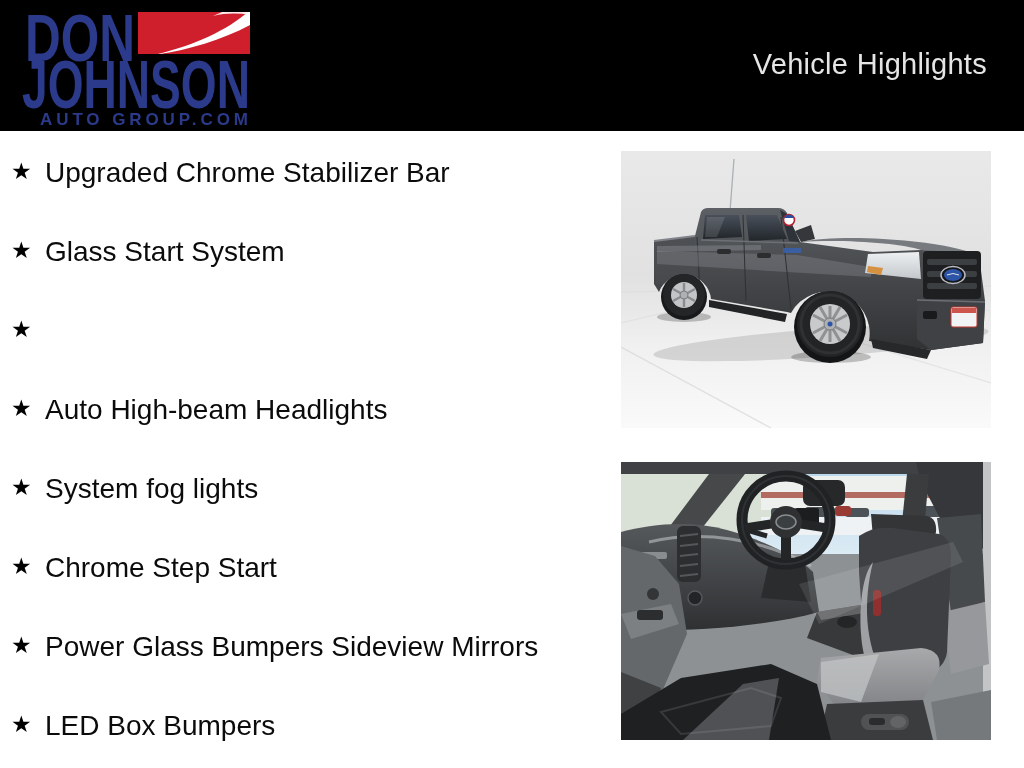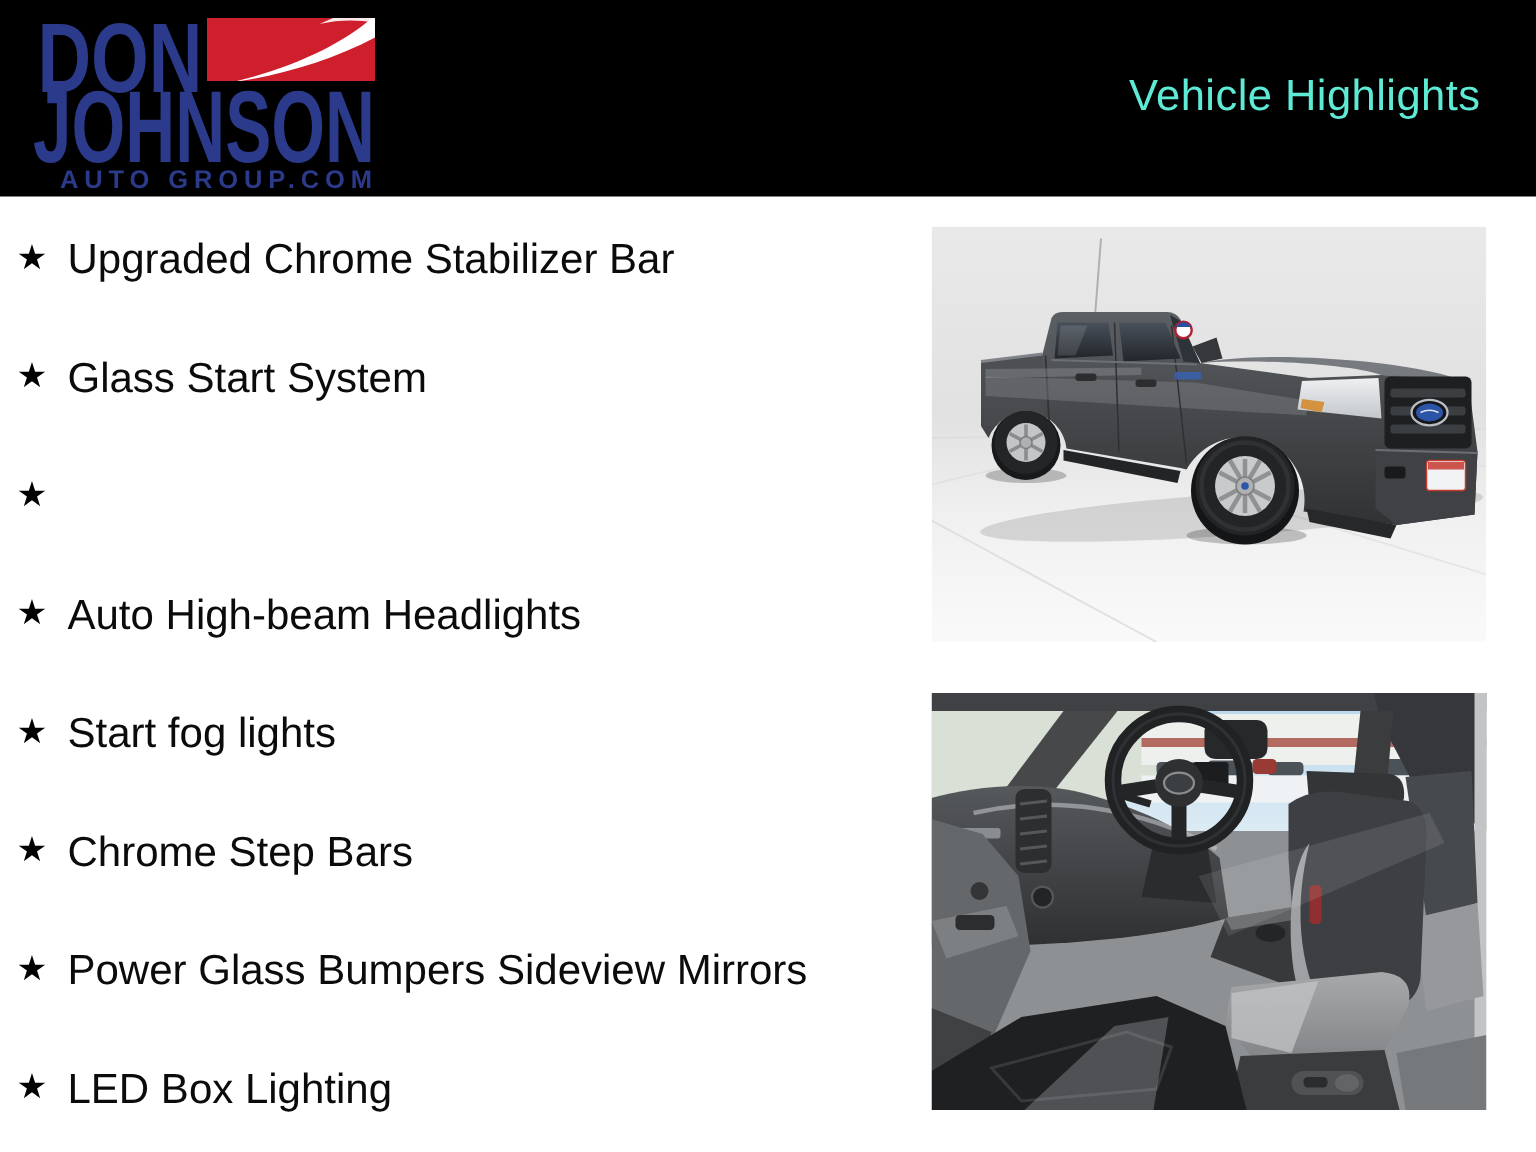--- a/index.html
+++ b/index.html
@@ -2,21 +2,21 @@
 <html><head>
 <meta charset="utf-8">
 <style>
   html,body{margin:0;padding:0;background:#ffffff;}
   body{width:1024px;height:768px;overflow:hidden;font-family:"Liberation Sans",sans-serif;}
   .page{position:relative;width:1024px;height:768px;background:#ffffff;}
 
   
   .header{position:absolute;left:0;top:0;width:1024px;height:131px;background:#000000;}
   .logo{position:absolute;left:8px;top:4px;width:248px;height:124px;}
-  .title{position:absolute;top:48px;right:37px;margin:0;color:#5eead4;
+  .title{position:absolute;top:48px;right:37px;margin:0;color:#e5e5e5;
          font-size:29px;font-weight:400;letter-spacing:0.3px;}
 
   
   .features{position:absolute;left:11px;top:131px;margin:0;padding:2px 0 0 0;list-style:none;}
   .features li{display:flex;align-items:center;height:79px;
                font-size:28px;color:#0b0b0b;white-space:nowrap;}
   .star{flex:0 0 34px;width:34px;font-size:23px;line-height:1;color:#000;transform:translateY(-1px);}
 
   
   .photo{position:absolute;left:621px;width:370px;margin:0;overflow:hidden;}
@@ -58,33 +58,33 @@
     </li>
     <li>
       <span class="star">★</span>
     </li>
     <li>
       <span class="star">★</span>
       <span>Auto High-beam Headlights</span>
     </li>
     <li>
       <span class="star">★</span>
-      <span>Start fog lights</span>
-    </li>
-    <li>
-      <span class="star">★</span>
-      <span>Chrome Step Bars</span>
+      <span>System fog lights</span>
+    </li>
+    <li>
+      <span class="star">★</span>
+      <span>Chrome Step Start</span>
     </li>
     <li>
       <span class="star">★</span>
       <span>Power Glass Bumpers Sideview Mirrors</span>
     </li>
     <li>
       <span class="star">★</span>
-      <span>LED Box Lighting</span>
+      <span>LED Box Bumpers</span>
     </li>
   </ul>
 
   <figure class="photo photo-exterior">
     <svg viewBox="0 0 370 277" aria-hidden="true">
       <defs>
         <linearGradient id="exBg" x1="0" y1="0" x2="0" y2="1">
           <stop offset="0" stop-color="#e9e9e9"></stop>
             <stop offset="0.45" stop-color="#e1e1e1"></stop>
           <stop offset="0.7" stop-color="#f0f0f0"></stop>

